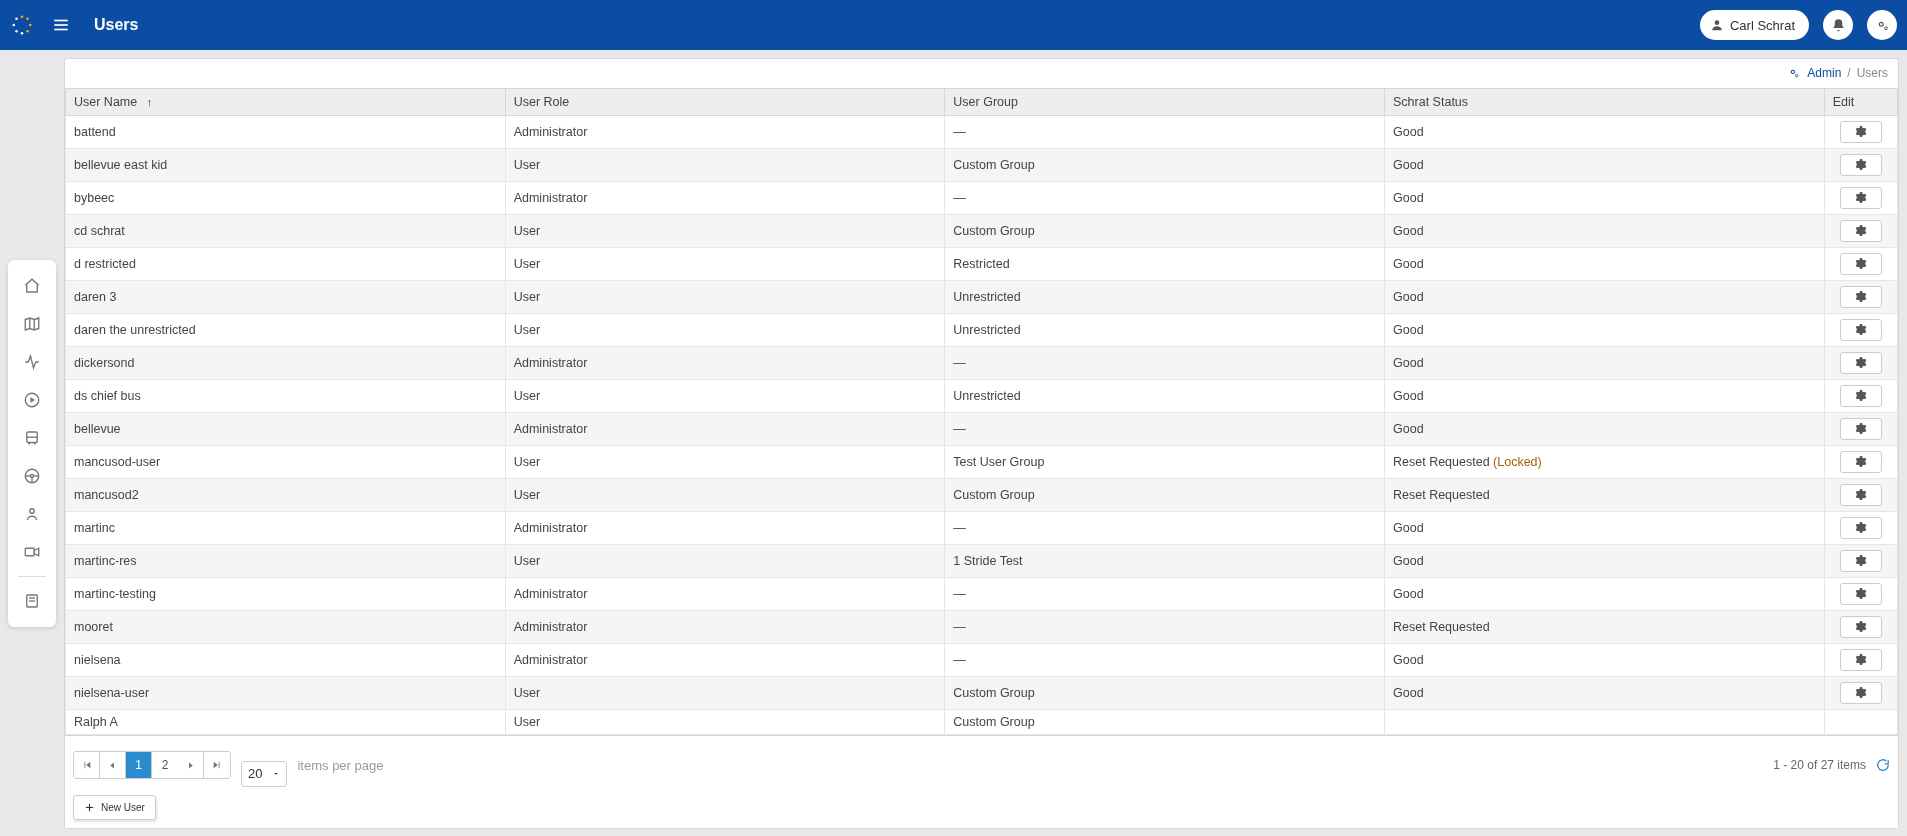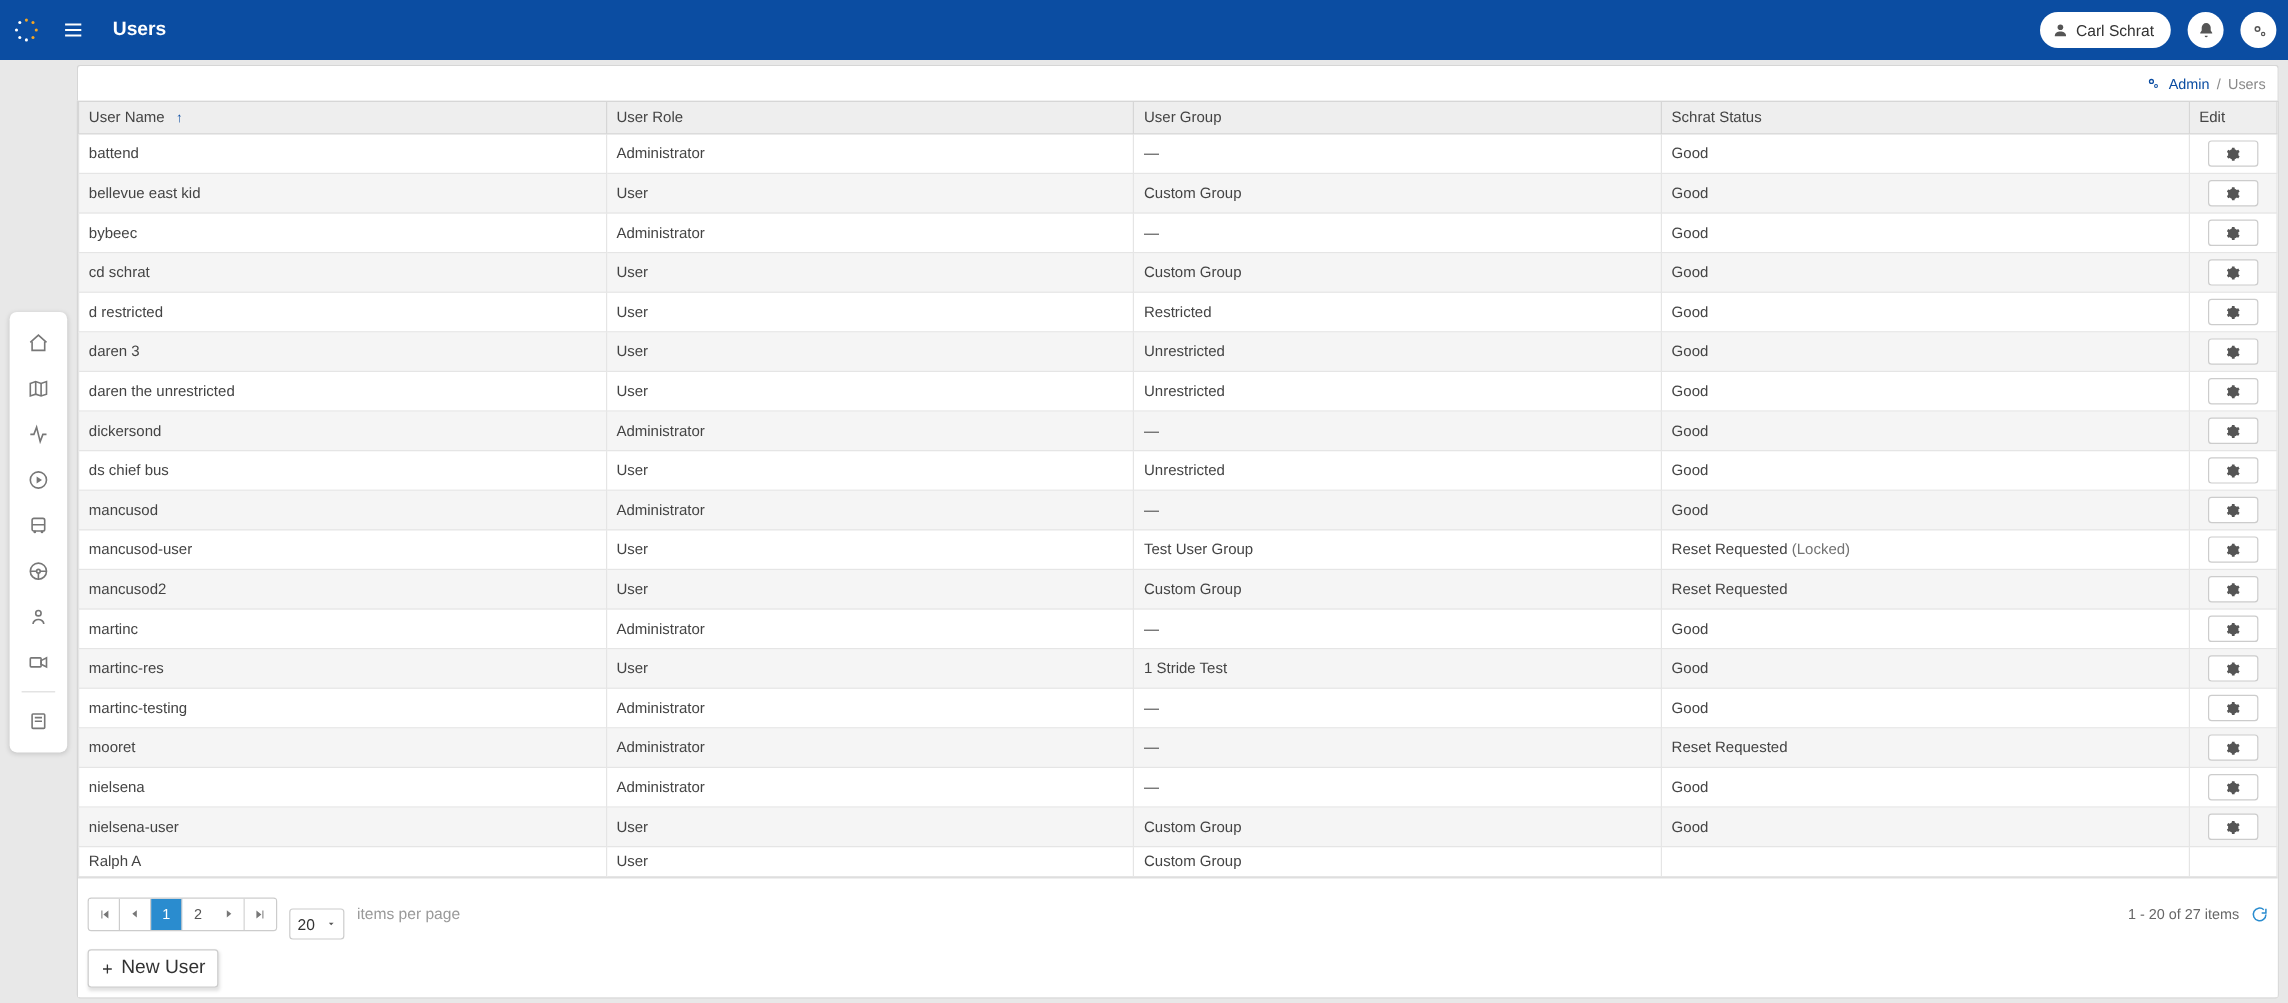--- a/index.html
+++ b/index.html
@@ -101,21 +101,21 @@
   .col-edit     { width: 60px; text-align: left; }
 
   .edit-cell { text-align: center; }
   .gear-btn {
     background: #fff; border: 1px solid #ccc; border-radius: 3px;
     width: 42px; height: 22px;
     display: inline-flex; align-items: center; justify-content: center;
     cursor: pointer; color: #555;
   }
 
-  .locked { color: #737373; margin-top: 28px; }
+  .locked { color: #a16207; margin-top: 28px; }
 
   
   .table-footer {
     border-top: 1px solid #d6d6d6;
     background: #fff;
     padding: 8px;
     display: flex;
     flex-direction: column;
     gap: 8px;
   }
@@ -143,21 +143,21 @@
   .refresh-btn { color: #2a8ccf; cursor: pointer; }
 
   .new-user-btn {
     border: 1px solid #ccc; border-radius: 3px;
     background: #fff;
     padding: 6px 10px;
     display: inline-flex; align-items: center; gap: 6px;
     cursor: pointer;
     width: fit-content;
     box-shadow: 1px 2px 3px rgba(0,0,0,0.12);
-    font-size: 16px; color: #333;
+    font-size: 10px; color: #333;
   }
 
   svg { display: block; }
 </style>
 </head>
 <body>
 
 <div class="header">
   <div class="logo-icon">
     <svg width="22" height="22" viewBox="0 0 24 24">
@@ -435,21 +435,21 @@
                 <td><span>Good</span></td>
                 <td class="edit-cell"><div class="gear-btn">
                     <span>
                       <svg width="13" height="13" viewBox="0 0 24 24" fill="#555">
                         <path d="M12 8a4 4 0 1 0 0 8 4 4 0 0 0 0-8zm9 4a7.9 7.9 0 0 0-.2-1.8l2-1.6-2-3.4-2.4 1a8 8 0 0 0-3.1-1.8L15 2h-4l-.3 2.4A8 8 0 0 0 7.6 6.2l-2.4-1-2 3.4 2 1.6A7.9 7.9 0 0 0 5 12c0 .6.1 1.2.2 1.8l-2 1.6 2 3.4 2.4-1a8 8 0 0 0 3.1 1.8L11 22h4l.3-2.4a8 8 0 0 0 3.1-1.8l2.4 1 2-3.4-2-1.6c.1-.6.2-1.2.2-1.8z"></path>
                       </svg>
                     </span>
                   </div></td>
               </tr>
               <tr>
-                <td>mancusod</td>
+                <td>bellevue</td>
                 <td>Administrator</td>
                 <td>—</td>
                 <td><span>Good</span></td>
                 <td class="edit-cell"><div class="gear-btn">
                     <span>
                       <svg width="13" height="13" viewBox="0 0 24 24" fill="#555">
                         <path d="M12 8a4 4 0 1 0 0 8 4 4 0 0 0 0-8zm9 4a7.9 7.9 0 0 0-.2-1.8l2-1.6-2-3.4-2.4 1a8 8 0 0 0-3.1-1.8L15 2h-4l-.3 2.4A8 8 0 0 0 7.6 6.2l-2.4-1-2 3.4 2 1.6A7.9 7.9 0 0 0 5 12c0 .6.1 1.2.2 1.8l-2 1.6 2 3.4 2.4-1a8 8 0 0 0 3.1 1.8L11 22h4l.3-2.4a8 8 0 0 0 3.1-1.8l2.4 1 2-3.4-2-1.6c.1-.6.2-1.2.2-1.8z"></path>
                       </svg>
                     </span>
                   </div></td>

